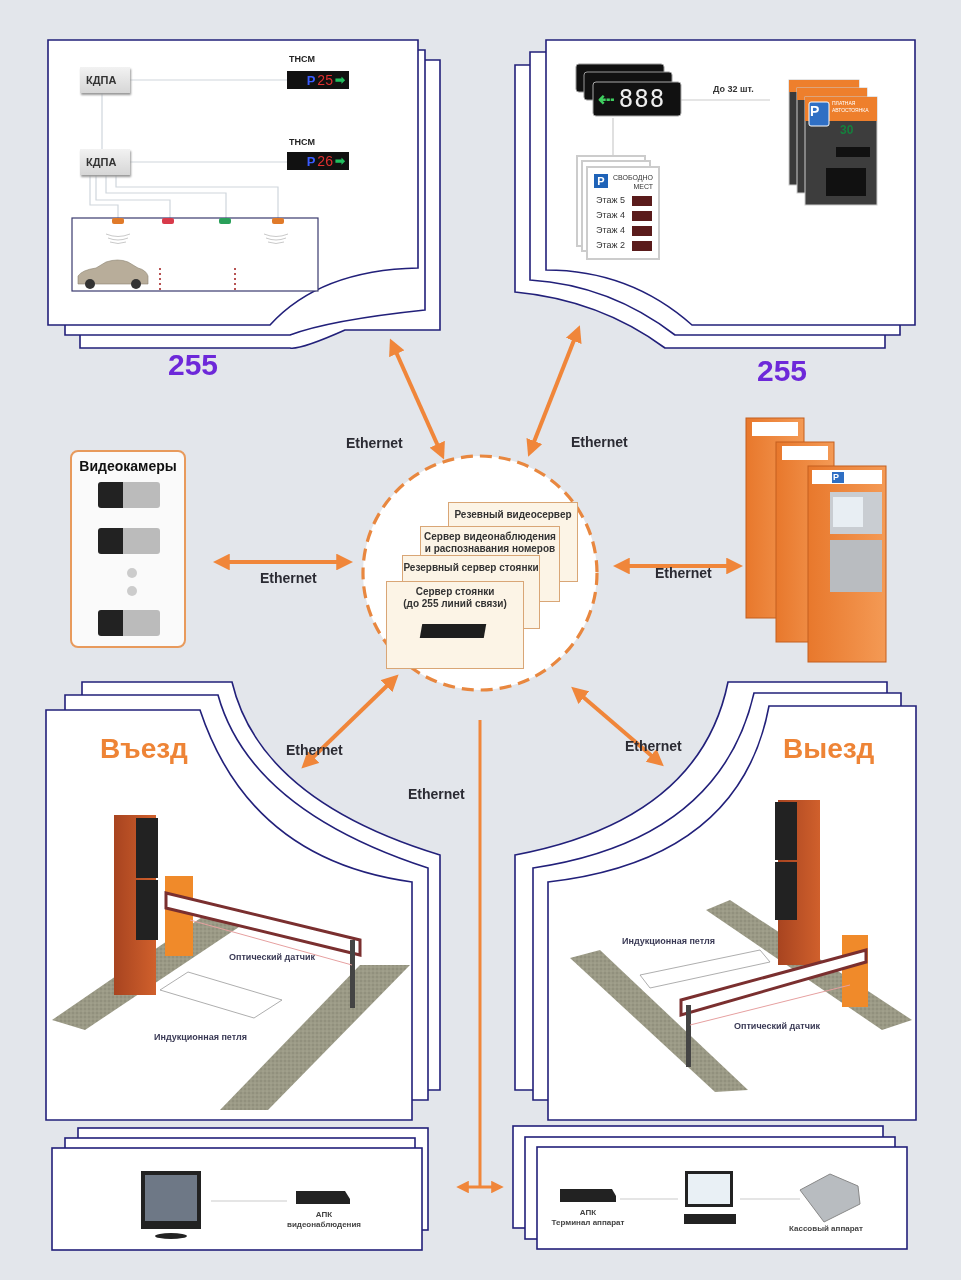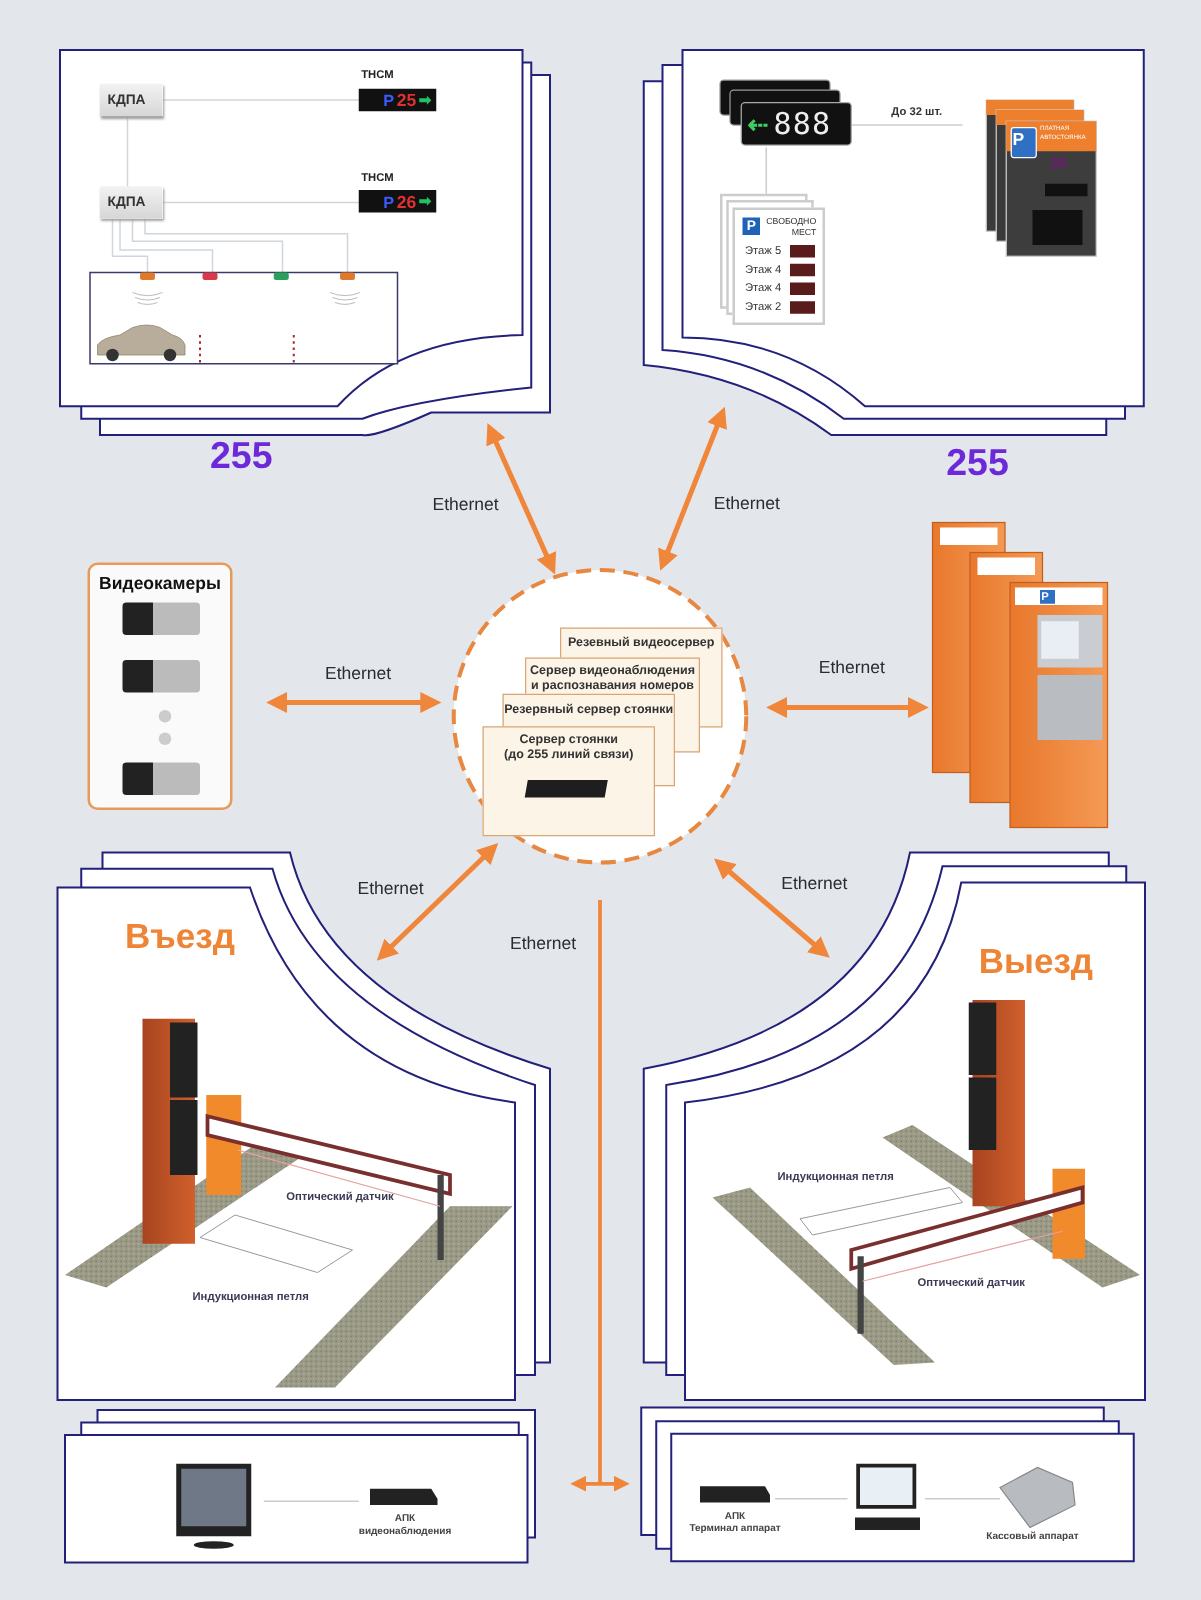--- a/index.html
+++ b/index.html
@@ -1,26 +1,26 @@
 <!DOCTYPE html>
 <html><head>
 <meta charset="utf-8">
 <style>
   html,body{margin:0;padding:0;}
   body{width:961px;height:1280px;background:#e3e6eb;position:relative;overflow:hidden;font-family:"Liberation Sans",sans-serif;}
   #canvas{position:absolute;left:0;top:0;width:961px;height:1280px;}
-  .lbl{position:absolute;font-family:"Liberation Sans",sans-serif;color:#2b2b33;font-weight:normal;white-space:nowrap;}
+  .lbl{position:absolute;font-family:"Liberation Sans",sans-serif;color:#2b2b33;font-weight:bold;white-space:nowrap;margin-top:40px;}
   .eth{font-size:14px;}
   .big-num{position:absolute;font-size:30px;font-weight:bold;color:#6d28d9;}
   .title{position:absolute;font-size:28px;font-weight:bold;color:#ee8436;}
   .box-kdpa{position:absolute;width:50px;height:26px;background:linear-gradient(#f2f2f2,#d6d6d6);box-shadow:1px 2px 2px #999;font-size:11px;font-weight:bold;color:#333;display:flex;align-items:center;padding-left:6px;box-sizing:border-box;}
   .thcm-label{position:absolute;font-size:9px;font-weight:bold;color:#222;}
   .thcm{position:absolute;width:62px;height:18px;background:#111;display:flex;align-items:center;justify-content:flex-end;padding-right:4px;box-sizing:border-box;gap:2px;}
   .thcm .p{color:#3a5cff;font-weight:bold;font-size:13px;}
-  .thcm .n{color:#e03030;font-weight:bold;font-size:14px;}
+  .thcm .n{color:#e03030;font-weight:normal;font-size:14px;}
   .thcm .a{color:#22c060;font-weight:bold;font-size:12px;}
   .smalltxt{position:absolute;font-size:9px;font-weight:bold;color:#3a3a55;}
   .server-card{position:absolute;background:#fcf4e6;border:1px solid #d9a676;box-sizing:border-box;font-size:10px;font-weight:bold;color:#333;text-align:center;}
   .cam-panel{position:absolute;left:70px;top:450px;width:116px;height:198px;border:2px solid #e89a5c;border-radius:8px;background:#fafafa;box-sizing:border-box;}
   .cam-title{position:absolute;left:0;top:6px;width:100%;text-align:center;font-size:14px;font-weight:bold;color:#111;}
   .floor-sign{position:absolute;background:#fff;border:2px solid #ccc;box-sizing:border-box;}
   .floor-row{position:absolute;left:8px;font-size:9px;color:#333;}
   .floor-led{position:absolute;right:6px;width:20px;height:10px;background:#5a1b1b;}
 </style>
 </head>
@@ -241,21 +241,21 @@
   <div class="floor-row" style="top:57px;">Этаж 4</div>
     <div class="floor-led" style="top:58px;"></div>
   <div class="floor-row" style="top:72px;">Этаж 2</div>
     <div class="floor-led" style="top:73px;"></div>
 </div>
 <div style="position:absolute;left:810px;top:103px;color:#fff;font-size:14px;font-weight:bold;">P</div>
 <div style="position:absolute;left:832px;top:100px;font-size:5px;color:#fff;line-height:7px;">
   <div>ПЛАТНАЯ</div>
   <div>АВТОСТОЯНКА</div>
 </div>
-<div style="position:absolute;left:840px;top:123px;color:#701a75;font-size:12px;font-weight:bold;">30</div>
+<div style="position:absolute;left:840px;top:123px;color:#15803d;font-size:12px;font-weight:bold;">30</div>
 <div class="big-num" style="left:757px;top:354px;">255</div>
 
 <div class="server-card" style="left:448px;top:502px;width:130px;height:80px;">
   <div style="position:absolute;left:0;right:0;top:6px;">Резевный видеосервер</div>
 </div>
 <div class="server-card" style="left:420px;top:526px;width:140px;height:76px;">
   <div style="position:absolute;left:0;right:0;top:4px;line-height:12px;">
     <div>Сервер видеонаблюдения</div>
     <div>и распознавания номеров</div>
   </div>
@@ -286,21 +286,21 @@
 <div class="lbl eth" style="left:571px;top:394px;">Ethernet</div>
 <div class="lbl eth" style="left:260px;top:530px;">Ethernet</div>
 <div class="lbl eth" style="left:655px;top:525px;">Ethernet</div>
 <div class="lbl eth" style="left:286px;top:702px;">Ethernet</div>
 <div class="lbl eth" style="left:625px;top:698px;">Ethernet</div>
 <div class="lbl eth" style="left:408px;top:746px;">Ethernet</div>
 
 <div class="title" style="left:100px;top:733px;">Въезд</div>
 <div class="smalltxt" style="left:229px;top:952px;">Оптический датчик</div>
 <div class="smalltxt" style="left:154px;top:1032px;">Индукционная петля</div>
-<div class="title" style="left:783px;top:753px;text-align:center;">Выезд</div>
+<div class="title" style="left:783px;top:733px;text-align:center;">Выезд</div>
 <div class="smalltxt" style="left:622px;top:936px;">Индукционная петля</div>
 <div class="smalltxt" style="left:734px;top:1021px;">Оптический датчик</div>
 
 <div class="smalltxt" style="left:284px;top:1210px;width:80px;text-align:center;color:#444;font-size:8px;line-height:10px;">
   <div>АПК</div>
   <div>видеонаблюдения</div>
 </div>
 <div class="smalltxt" style="left:548px;top:1208px;width:80px;text-align:center;color:#444;font-size:8px;line-height:10px;">
   <div>АПК</div>
   <div>Терминал аппарат</div>

